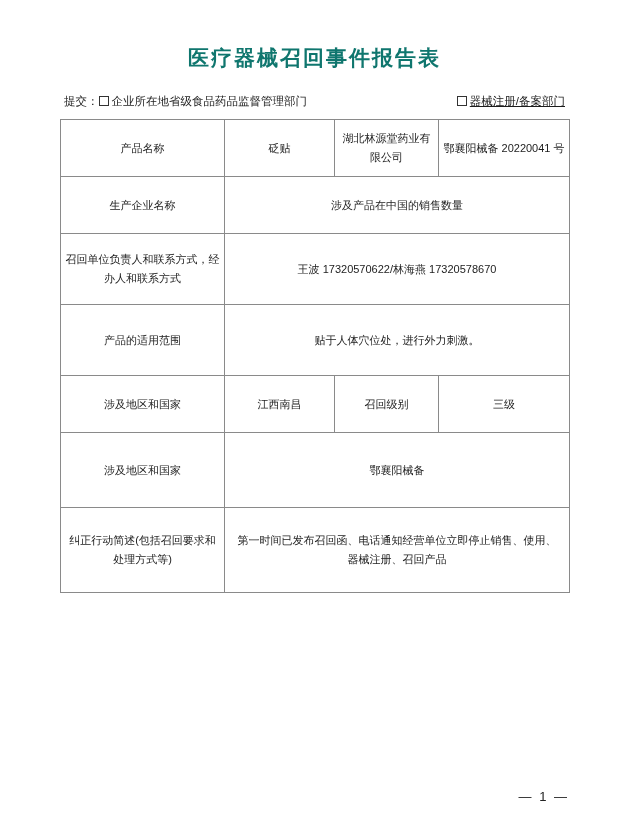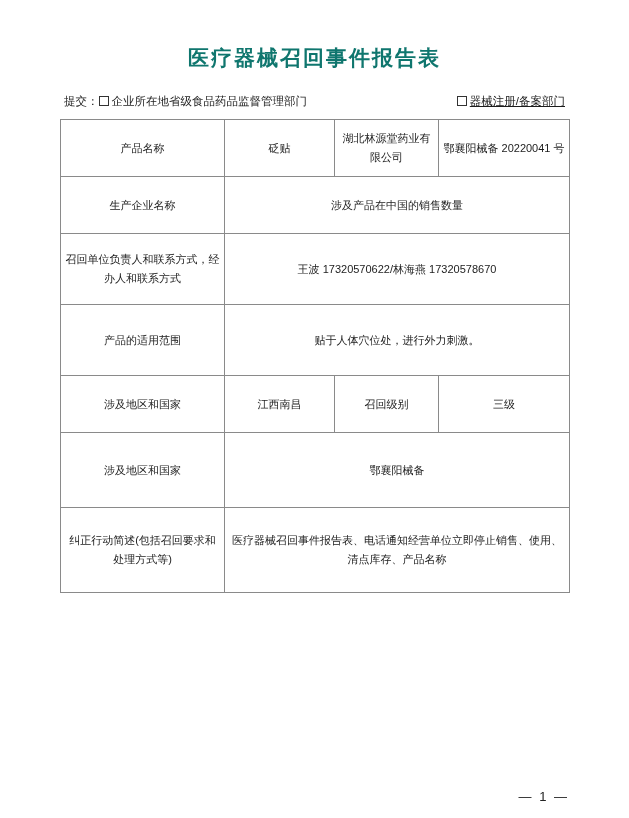--- a/index.html
+++ b/index.html
@@ -130,22 +130,22 @@
         <td class="lbl">召回级别</td>
         <td class="val">三级</td>
       </tr>
       <tr>
         <td class="lbl reason-cell">涉及地区和国家</td>
         <td class="val" colspan="3">鄂襄阳械备</td>
       </tr>
       <tr>
         <td class="lbl corrective-cell corrective-label">纠正行动简述(包括召回要求和处理方式等)</td>
         <td class="val corrective-cell" colspan="3">
-          <div>医疗器械召回事件报告表、电话通知经营单位立即停止销售、使用、</div>
-          <div>清点库存、产品名称</div>
+          <div>第一时间已发布召回函、电话通知经营单位立即停止销售、使用、</div>
+          <div>器械注册、召回产品</div>
         </td>
       </tr>
     </tbody>
   </table>
 
   <div class="page-num">— 1 —</div>
 
 </div>
 
 </body></html>

